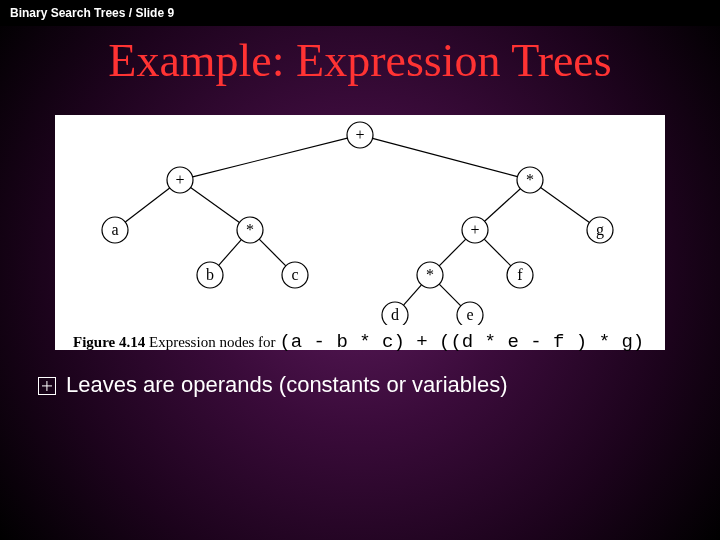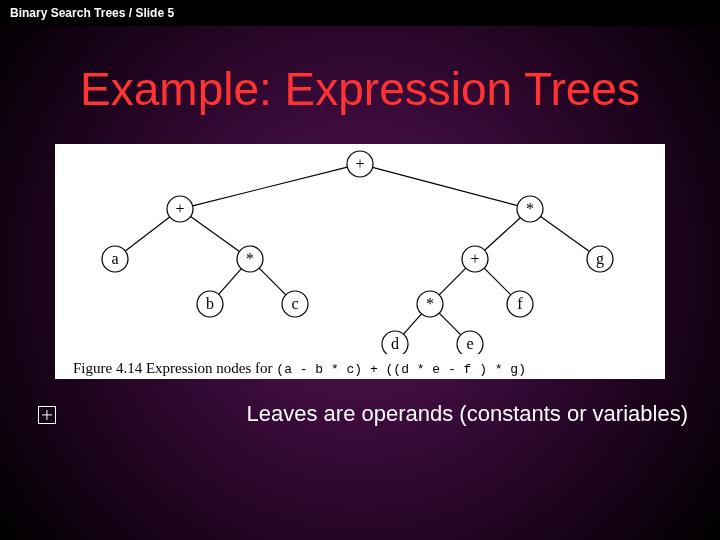--- a/index.html
+++ b/index.html
@@ -24,46 +24,46 @@
     align-items: center;
     padding-left: 10px;
     box-sizing: border-box;
   }
   .breadcrumb {
     color: #ffffff;
     font-size: 12px;
     font-weight: bold;
   }
   .title {
-    font-family: Liberation Sans, sans-serif;
+    font-family: Liberation Serif, serif;
     color: #ff3333;
     font-size: 46px;
     text-align: center;
-    margin-top: 36px;
+    margin-top: 8px;
     font-weight: normal;
   }
   .figure-box {
     background: #ffffff;
     width: 610px;
     height: 235px;
     margin: 28px auto 0 auto;
     position: relative;
     box-sizing: border-box;
   }
   .figure-box svg {
     display: block;
   }
   .caption {
     font-family: 'Times New Roman', Times, serif;
     font-size: 15px;
     color: #000000;
     padding: 6px 0 0 18px;
   }
-  .caption .fignum { font-weight: normal; text-align: right; }
-  .caption .expr { font-family: 'Courier New', Courier, monospace; font-size: 13px; }
+  .caption .fignum { font-weight: bold; text-align: right; }
+  .caption .expr { font-family: 'Courier New', Courier, monospace; font-size: 19px; }
   .bullets {
     margin: 22px 32px 0 38px;
   }
   .bullet-row {
     display: flex;
     align-items: flex-start;
     color: #ffffff;
     font-size: 22px;
     line-height: 1.2;
     margin-bottom: 2px;
@@ -91,37 +91,36 @@
   }
   .bullet-icon::after {
     width: 66%;
     height: 1.2px;
     left: 17%;
     top: 50%;
     transform: translateY(-50%);
   }
   .bullet-text {
     flex: 1;
-    text-align: right;
   }
   .node-label {
     font-family: 'Times New Roman', Times, serif;
     font-size: 16px;
     fill: #000;
     text-anchor: middle;
     dominant-baseline: middle;
   }
 </style>
 </head>
 <body>
 
 <div class="slide">
 
   <div class="header-strip">
-    <span class="breadcrumb">Binary Search Trees / Slide 5</span>
+    <span class="breadcrumb">Binary Search Trees / Slide 9</span>
   </div>
 
   <div class="title">Example: Expression Trees</div>
 
   <div class="figure-box">
     <svg id="tree-svg" width="610" height="210">
         <line x1="292.3881474981107" y1="23.15296312547233" x2="137.6118525018893" y2="61.847036874527674" stroke="#000" stroke-width="1.2"></line>
         <line x1="317.5671679621997" y1="23.326603284111673" x2="462.4328320378003" y2="61.67339671588833" stroke="#000" stroke-width="1.2"></line>
         <line x1="114.6958881416402" y1="72.92623989104601" x2="70.3041118583598" y2="107.07376010895399" stroke="#000" stroke-width="1.2"></line>
         <line x1="135.57853512568755" y1="72.55609651834826" x2="184.42146487431245" y2="107.44390348165174" stroke="#000" stroke-width="1.2"></line>

